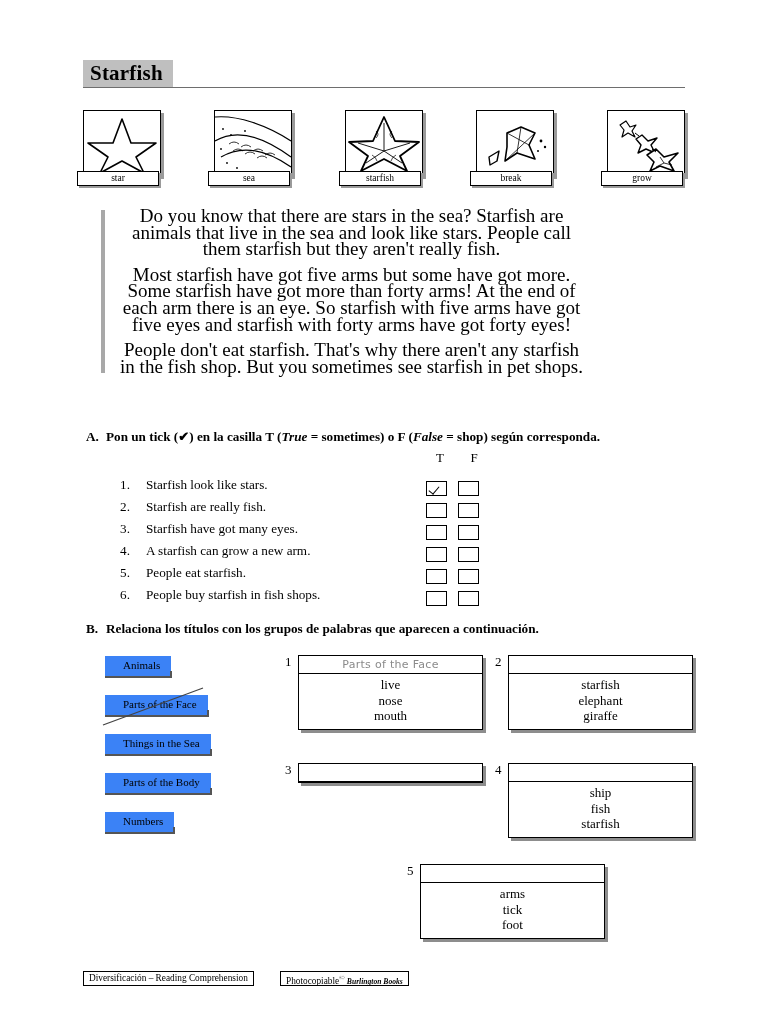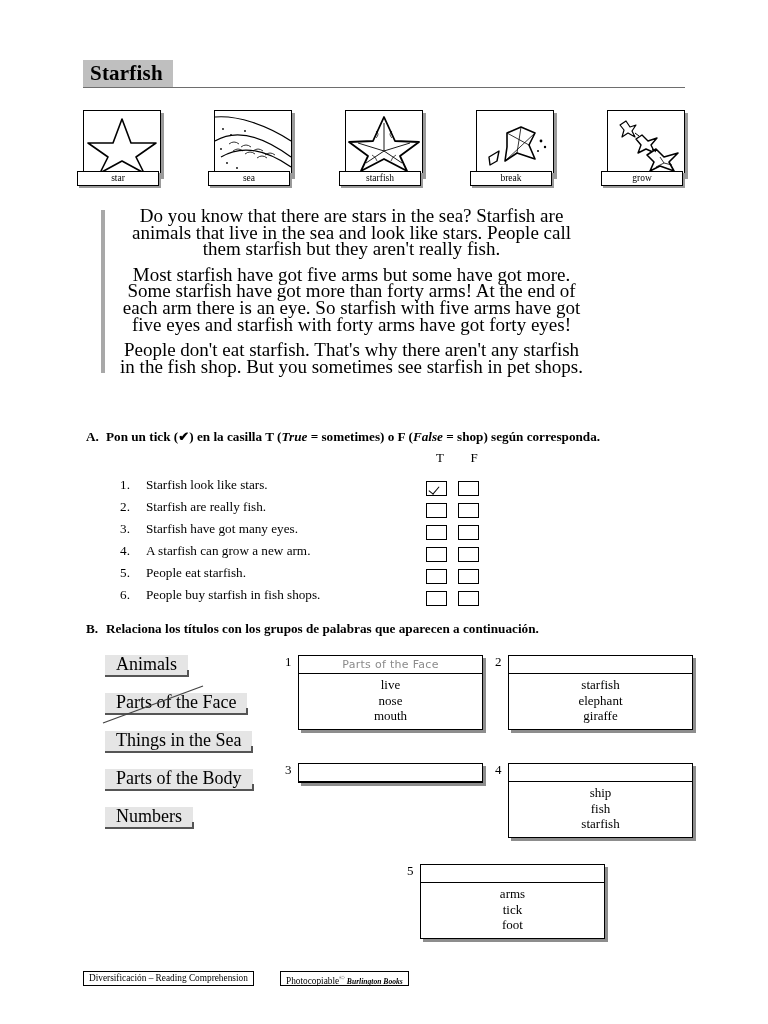--- a/index.html
+++ b/index.html
@@ -204,25 +204,25 @@
   #exercise-b-head { left: 86px; top: 620px; }
 
   .labels {
     position: absolute;
     left: 105px;
     top: 655px;
     width: 180px;
   }
   .torn {
     position: relative;
-    background: #e5e5e5;
+    background: #3b82f6;
     border-bottom: 2px solid #555;
-    font-size: 18px;
+    font-size: 11px;
     line-height: 17px;
-    padding: 1px 11px 2px 11px;
+    padding: 1px 11px 2px 18px;
     display: inline-block;
     margin-bottom: 16px;
     white-space: nowrap;
   }
   .torn::after {
     content: "";
     position: absolute;
     right: -1px;
     bottom: -2px;
     width: 2px;

